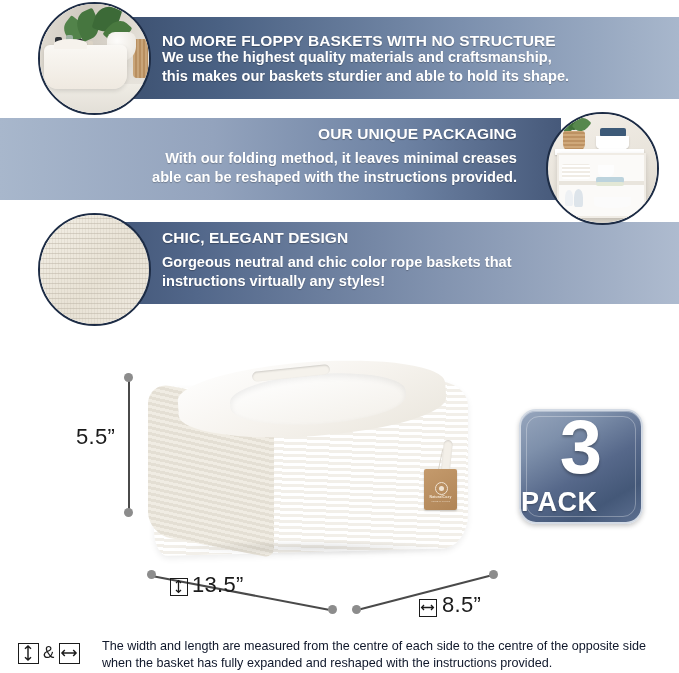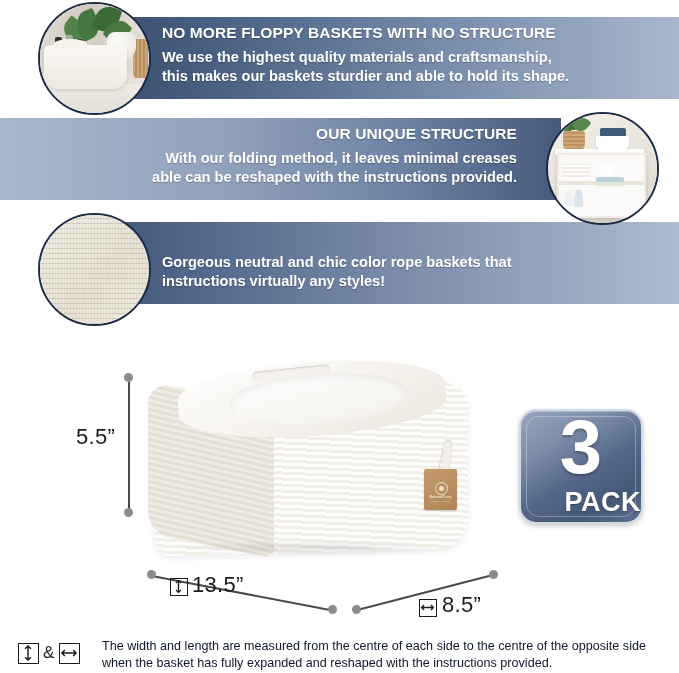--- a/index.html
+++ b/index.html
@@ -34,21 +34,21 @@
     line-height:1.33;
     text-shadow:0 1px 1px rgba(0,0,0,.25);
     white-space:nowrap;
   }
 
   
   #banner-1{
     left:118px;top:17px;width:561px;
     background:linear-gradient(to right,#3c5070 0%,#4a6183 18%,#7c90ae 62%,#a8b7cc 100%);
   }
-  #banner-1 .banner-title{position:absolute;left:44px;top:8px;text-align:center;}
+  #banner-1 .banner-title{position:absolute;left:44px;top:16px;text-align:center;}
   #banner-1 .banner-body{position:absolute;left:44px;top:31px;}
 
   
   #banner-2{
     left:0px;top:118px;width:561px;
     background:linear-gradient(to right,#a8b7cc 0%,#93a3bd 38%,#6d82a3 72%,#46597a 100%);
     text-align:right;
   }
   #banner-2 .banner-title{position:absolute;right:44px;top:8px;}
   #banner-2 .banner-body{position:absolute;right:44px;top:31px;}
@@ -249,21 +249,21 @@
   #pack-badge:before{
     content:"";position:absolute;left:5px;top:5px;right:5px;bottom:5px;
     border-radius:13px;border:1.5px solid rgba(255,255,255,.30);
   }
   #pack-number{
     position:absolute;left:0;top:-2px;width:100%;text-align:center;
     font-size:76px;font-weight:bold;color:#ffffff;line-height:1;
     text-shadow:0 2px 3px rgba(0,0,0,.30);
   }
   #pack-word{
-    position:absolute;left:0;bottom:6px;width:100%;text-align:right;
+    position:absolute;left:0;bottom:6px;width:100%;text-align:left;
     font-size:27px;font-weight:bold;color:#ffffff;letter-spacing:.5px;line-height:1;
     text-shadow:0 1px 2px rgba(0,0,0,.30);
   }
 
   
   #footnote{position:absolute;left:18px;top:638px;width:650px;height:34px;}
   #footnote-icons{position:absolute;left:0;top:2px;width:62px;height:26px;}
   #fn-icon-v{position:absolute;left:0;top:3px;width:21px;height:21px;}
   #fn-amp{position:absolute;left:25px;top:3px;font-size:17px;color:#1b1b1b;font-weight:500;}
   #fn-icon-h{position:absolute;left:41px;top:3px;width:21px;height:21px;}
@@ -298,21 +298,21 @@
     <div class="p1-b1"></div>
     <div class="p1-b2"></div>
     <div class="p1-b3"></div>
     <div class="p1-b4"></div>
     <div class="p1-basket"></div>
   </div>
 </div>
 
 <div class="banner" id="banner-2">
   <div class="txtwrap">
-    <div class="banner-title">OUR UNIQUE STRUCTURE</div>
+    <div class="banner-title">OUR UNIQUE PACKAGING</div>
     <div class="banner-body">
       <div>With our folding method, it leaves minimal creases</div>
       <div>able can be reshaped with the instructions provided.</div>
     </div>
   </div>
 </div>
 
 <div class="circle" id="circle-2">
   <div class="ph p2-bg">
     <div class="p2-plant">
@@ -330,20 +330,21 @@
     <div class="p2-towel"></div>
     <div class="p2-towel2"></div>
     <div class="p2-v1"></div>
     <div class="p2-v2"></div>
     <div class="p2-tray"></div>
   </div>
 </div>
 
 <div class="banner" id="banner-3">
   <div class="txtwrap">
+    <div class="banner-title">CHIC, ELEGANT DESIGN</div>
     <div class="banner-body">
       <div>Gorgeous neutral and chic color rope baskets that</div>
       <div>instructions virtually any styles!</div>
     </div>
   </div>
 </div>
 
 <div class="circle" id="circle-3">
   <div class="ph p3-bg"></div>
 </div>

